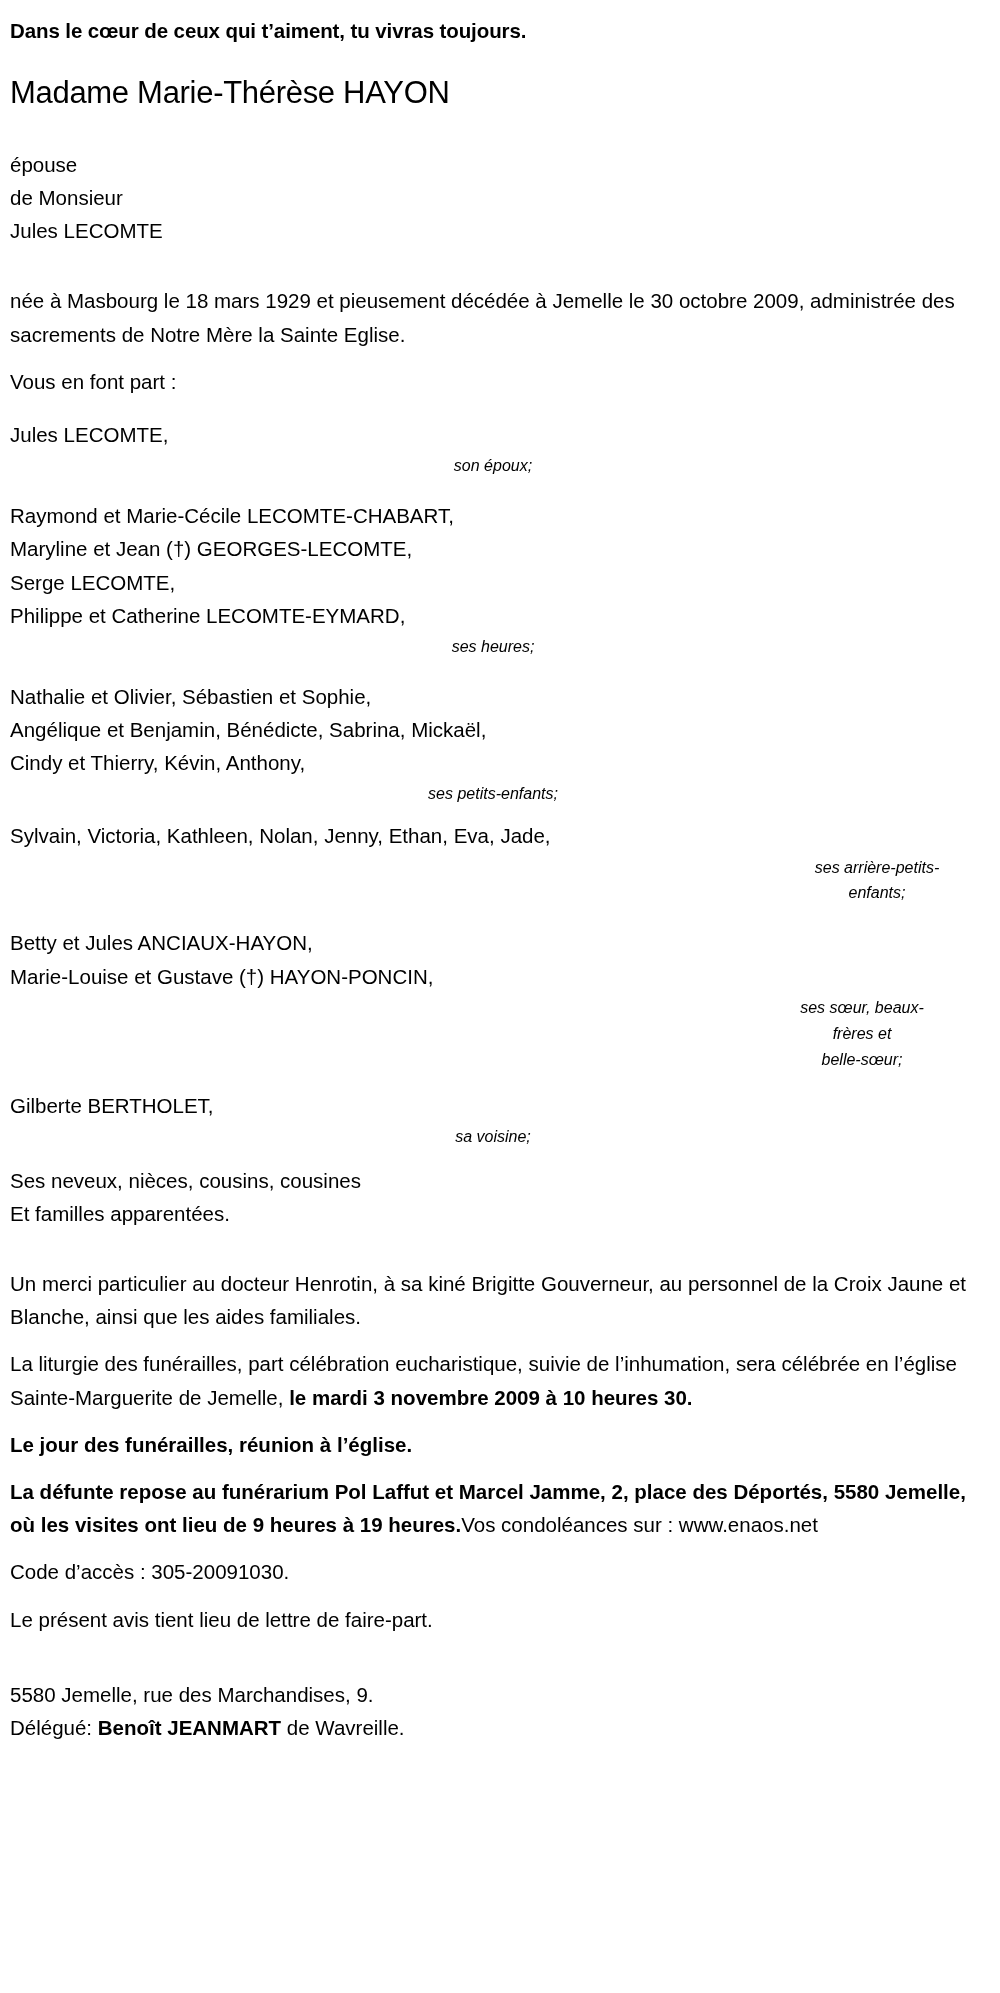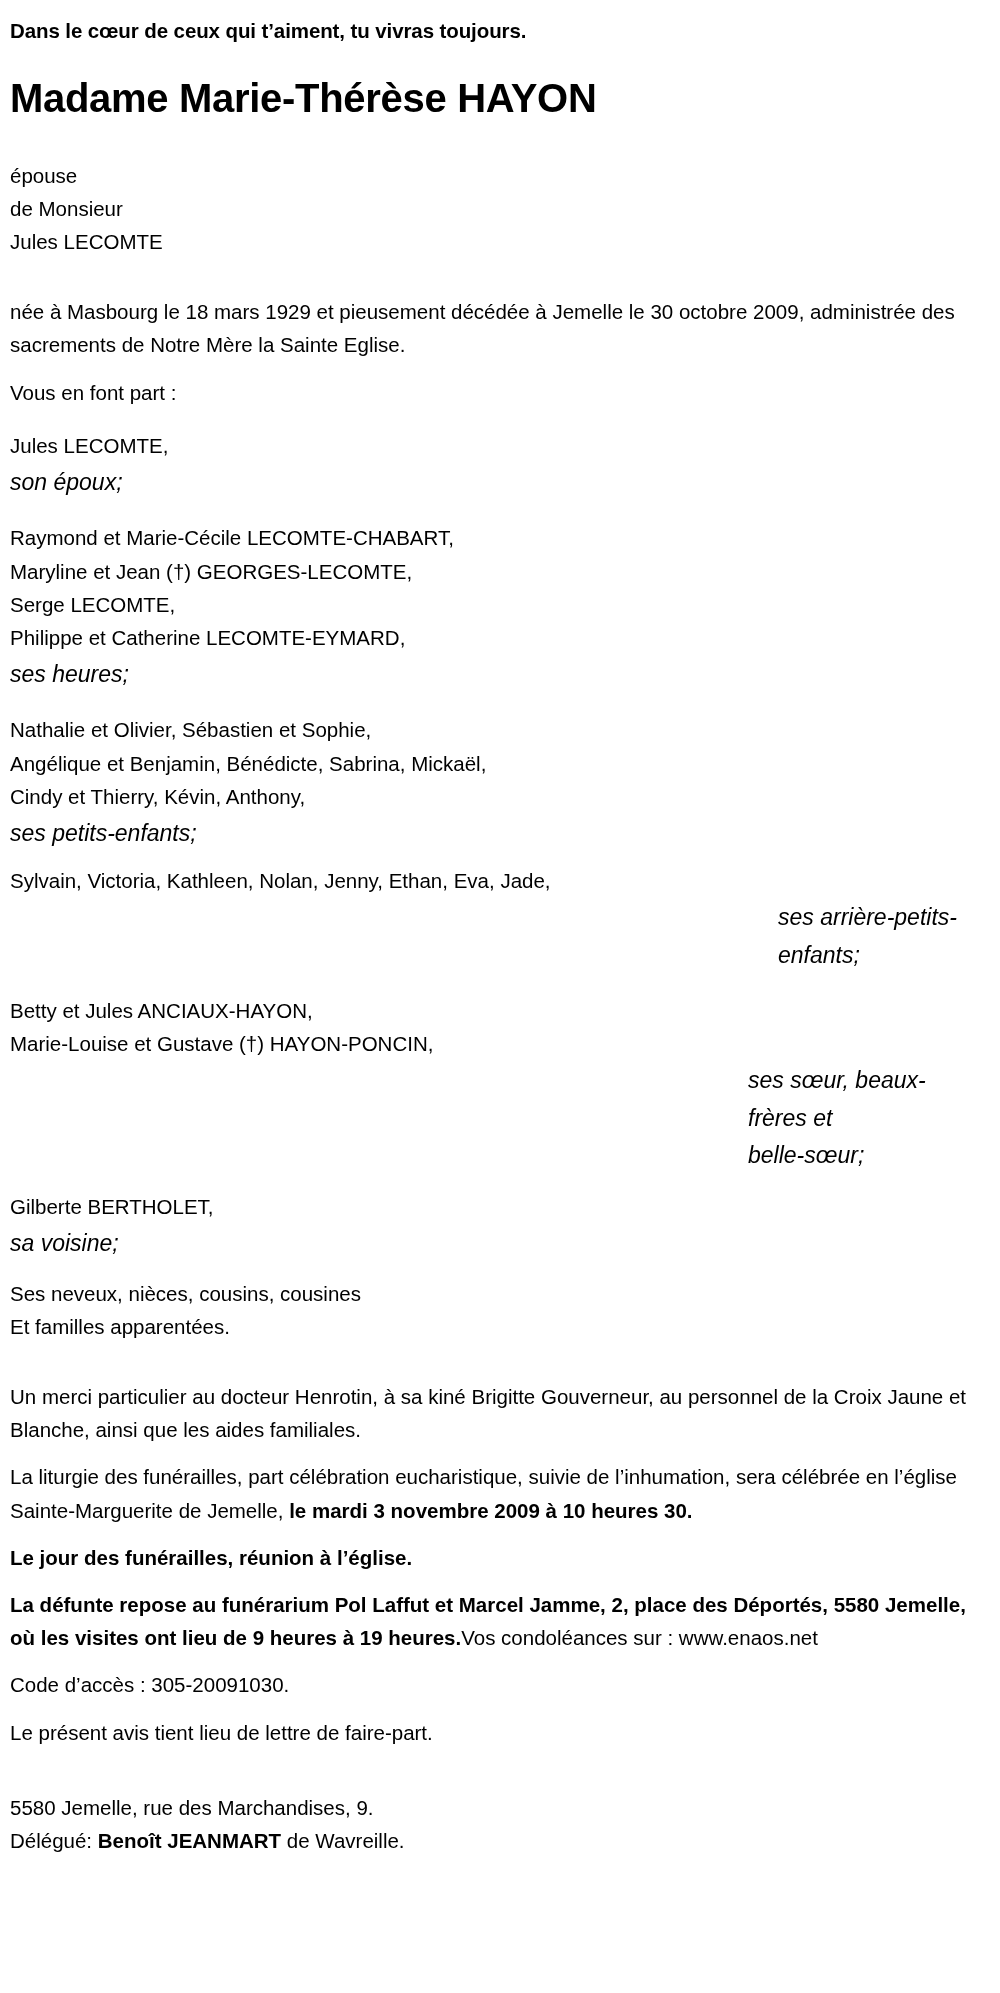--- a/index.html
+++ b/index.html
@@ -24,22 +24,22 @@
   .quote {
     font-size: 20.5px;
     font-weight: bold;
     letter-spacing: -0.1px;
     line-height: 1.25;
     margin: 8px 0 0 0;
   }
 
   
   .deceased-name {
-    font-size: 40px;
-    font-weight: bold;
+    font-size: 31px;
+    font-weight: normal;
     letter-spacing: -0.3px;
     line-height: 1.2;
     margin: 30px 0 0 0;
   }
 
   
   .para {
     font-size: 20.5px;
     font-weight: normal;
     line-height: 1.62;
@@ -50,23 +50,23 @@
   .block-gap-lg { margin-top: 37px; }
   .block-gap-sm { margin-top: 14px; }
 
   
   .spouse-block .para { line-height: 1.62; }
 
   
   .relation-group { margin-top: 20px; }
   .relation-names .para { line-height: 1.62; }
   .relation-role {
-    font-size: 23px;
+    font-size: 16px;
     font-style: italic;
-    text-align: left;
+    text-align: center;
     line-height: 1.62;
     margin-top: 2px;
     padding-right: 2px;
     white-space: pre-line;
   }
   .relation-role.narrow {
     margin-left: auto;
     width: 230px;
   }
   .relation-role.narrow2 {

